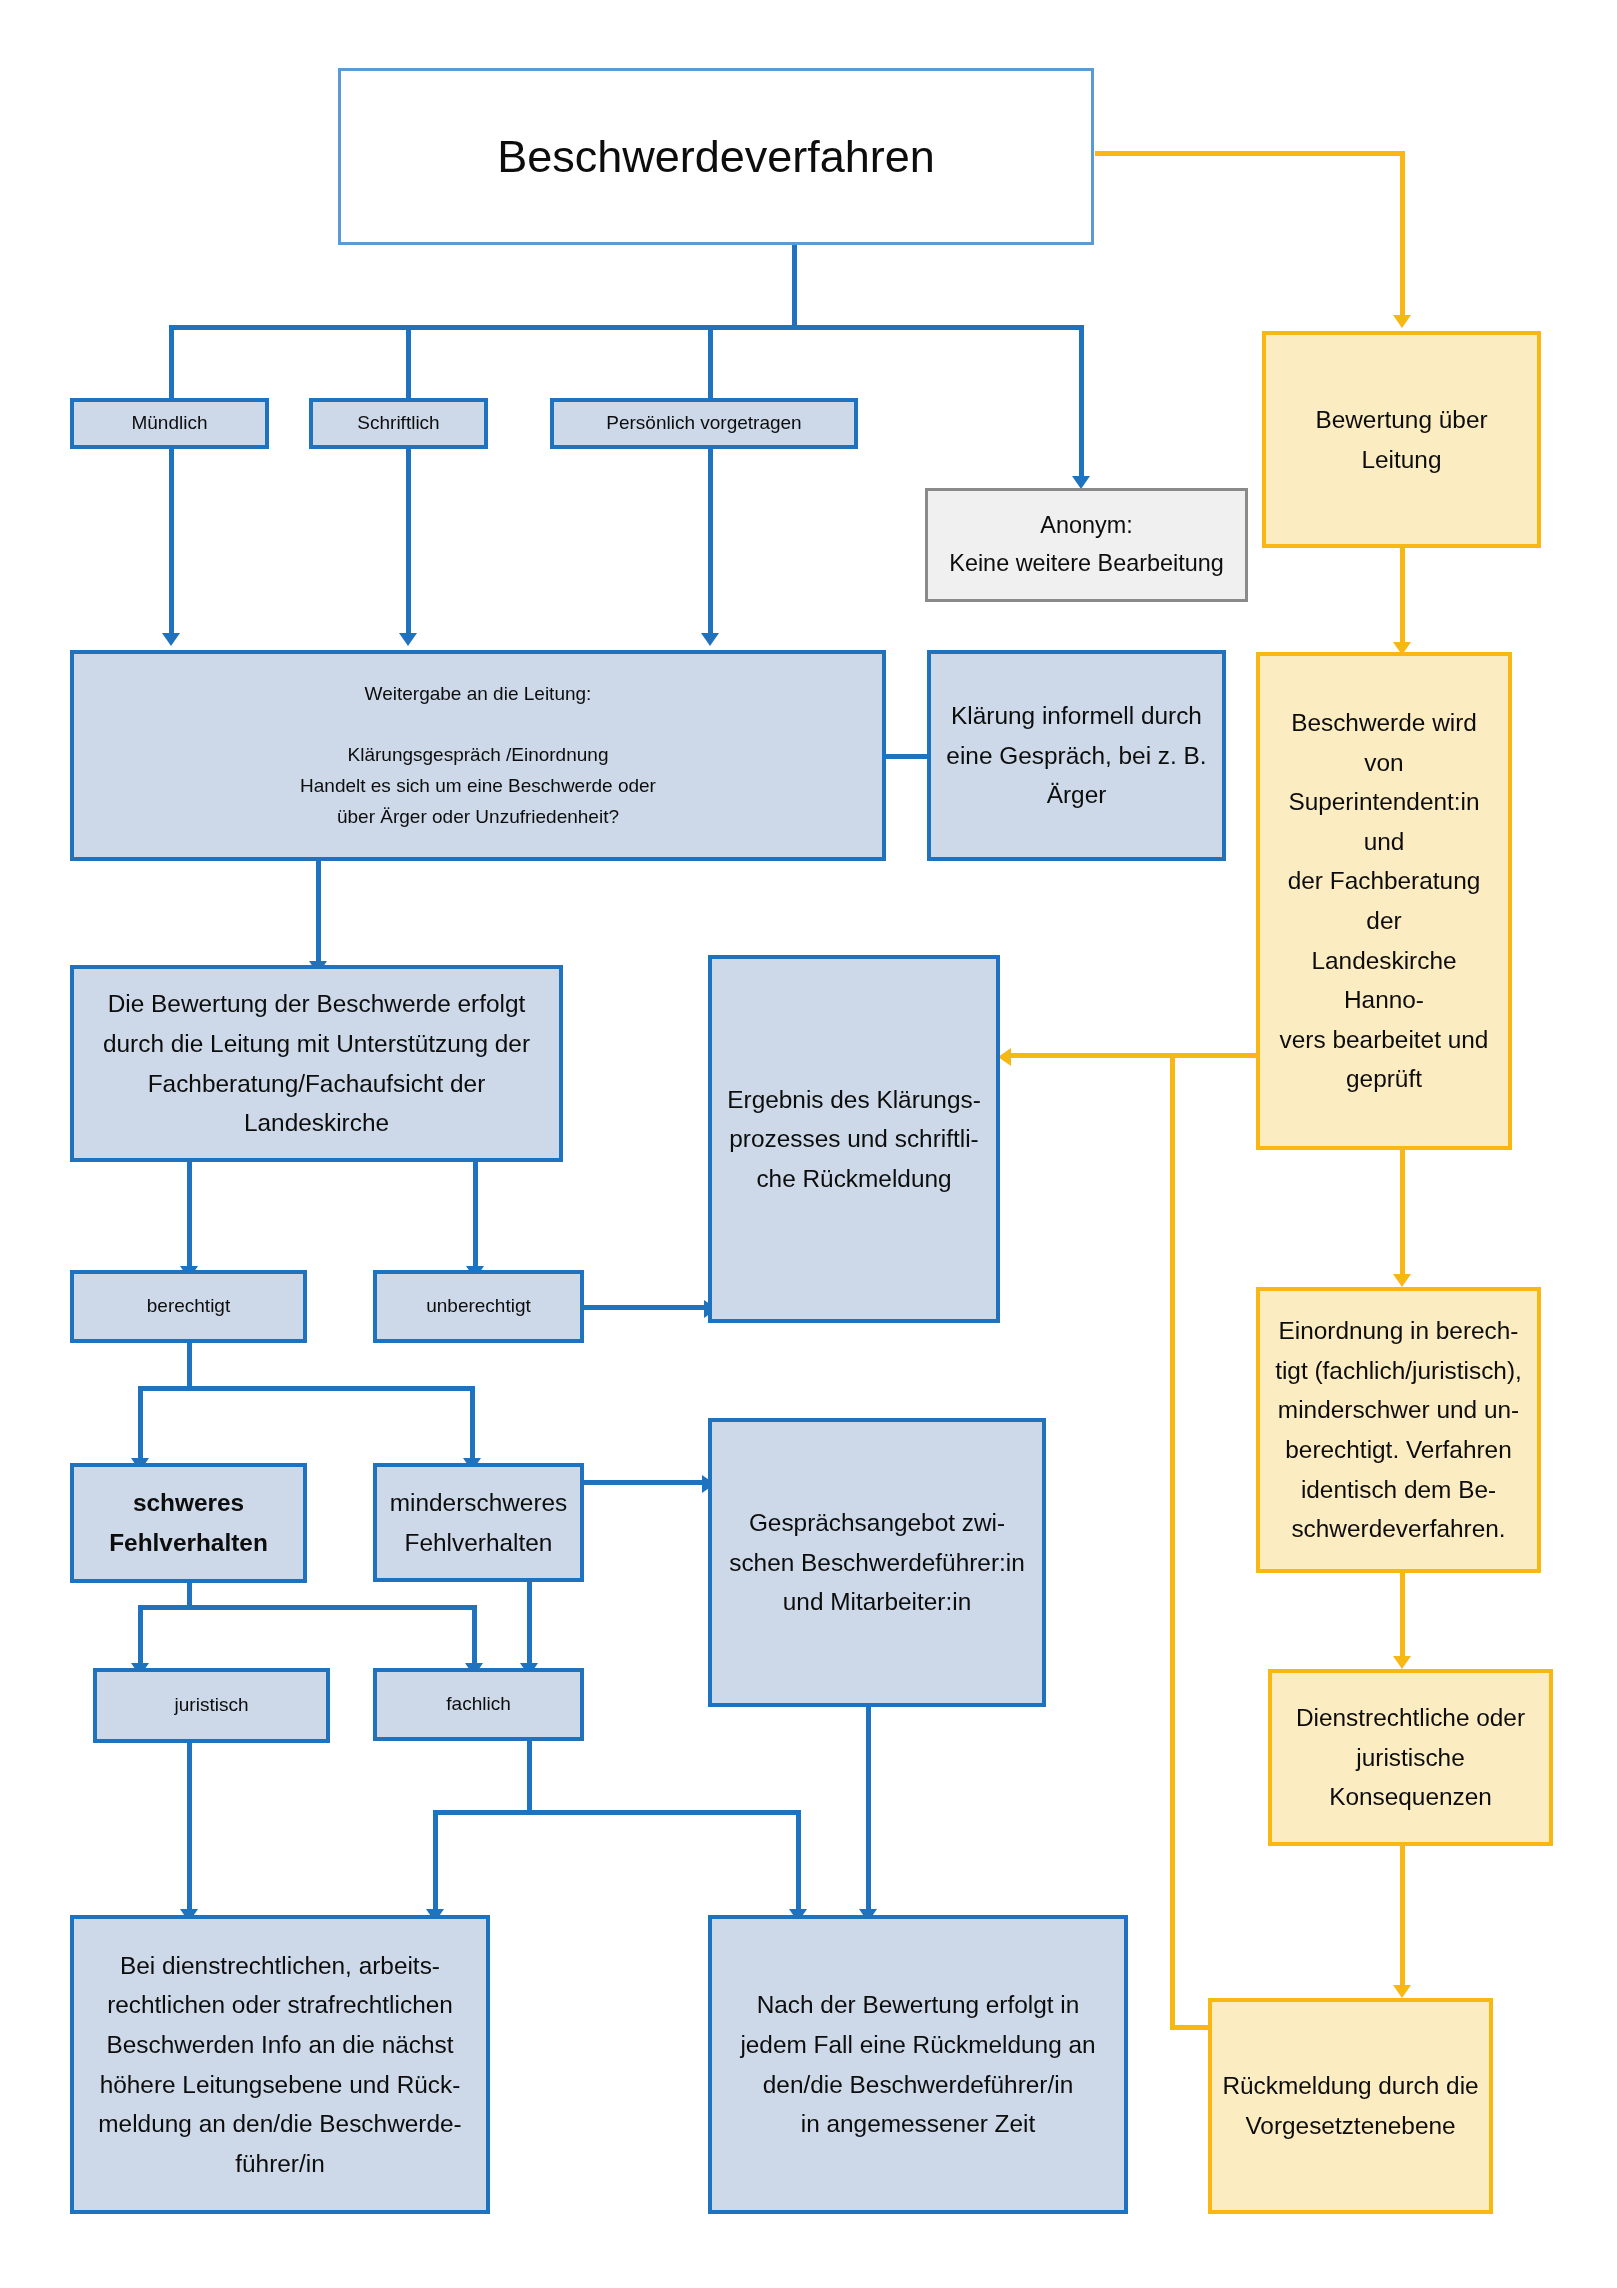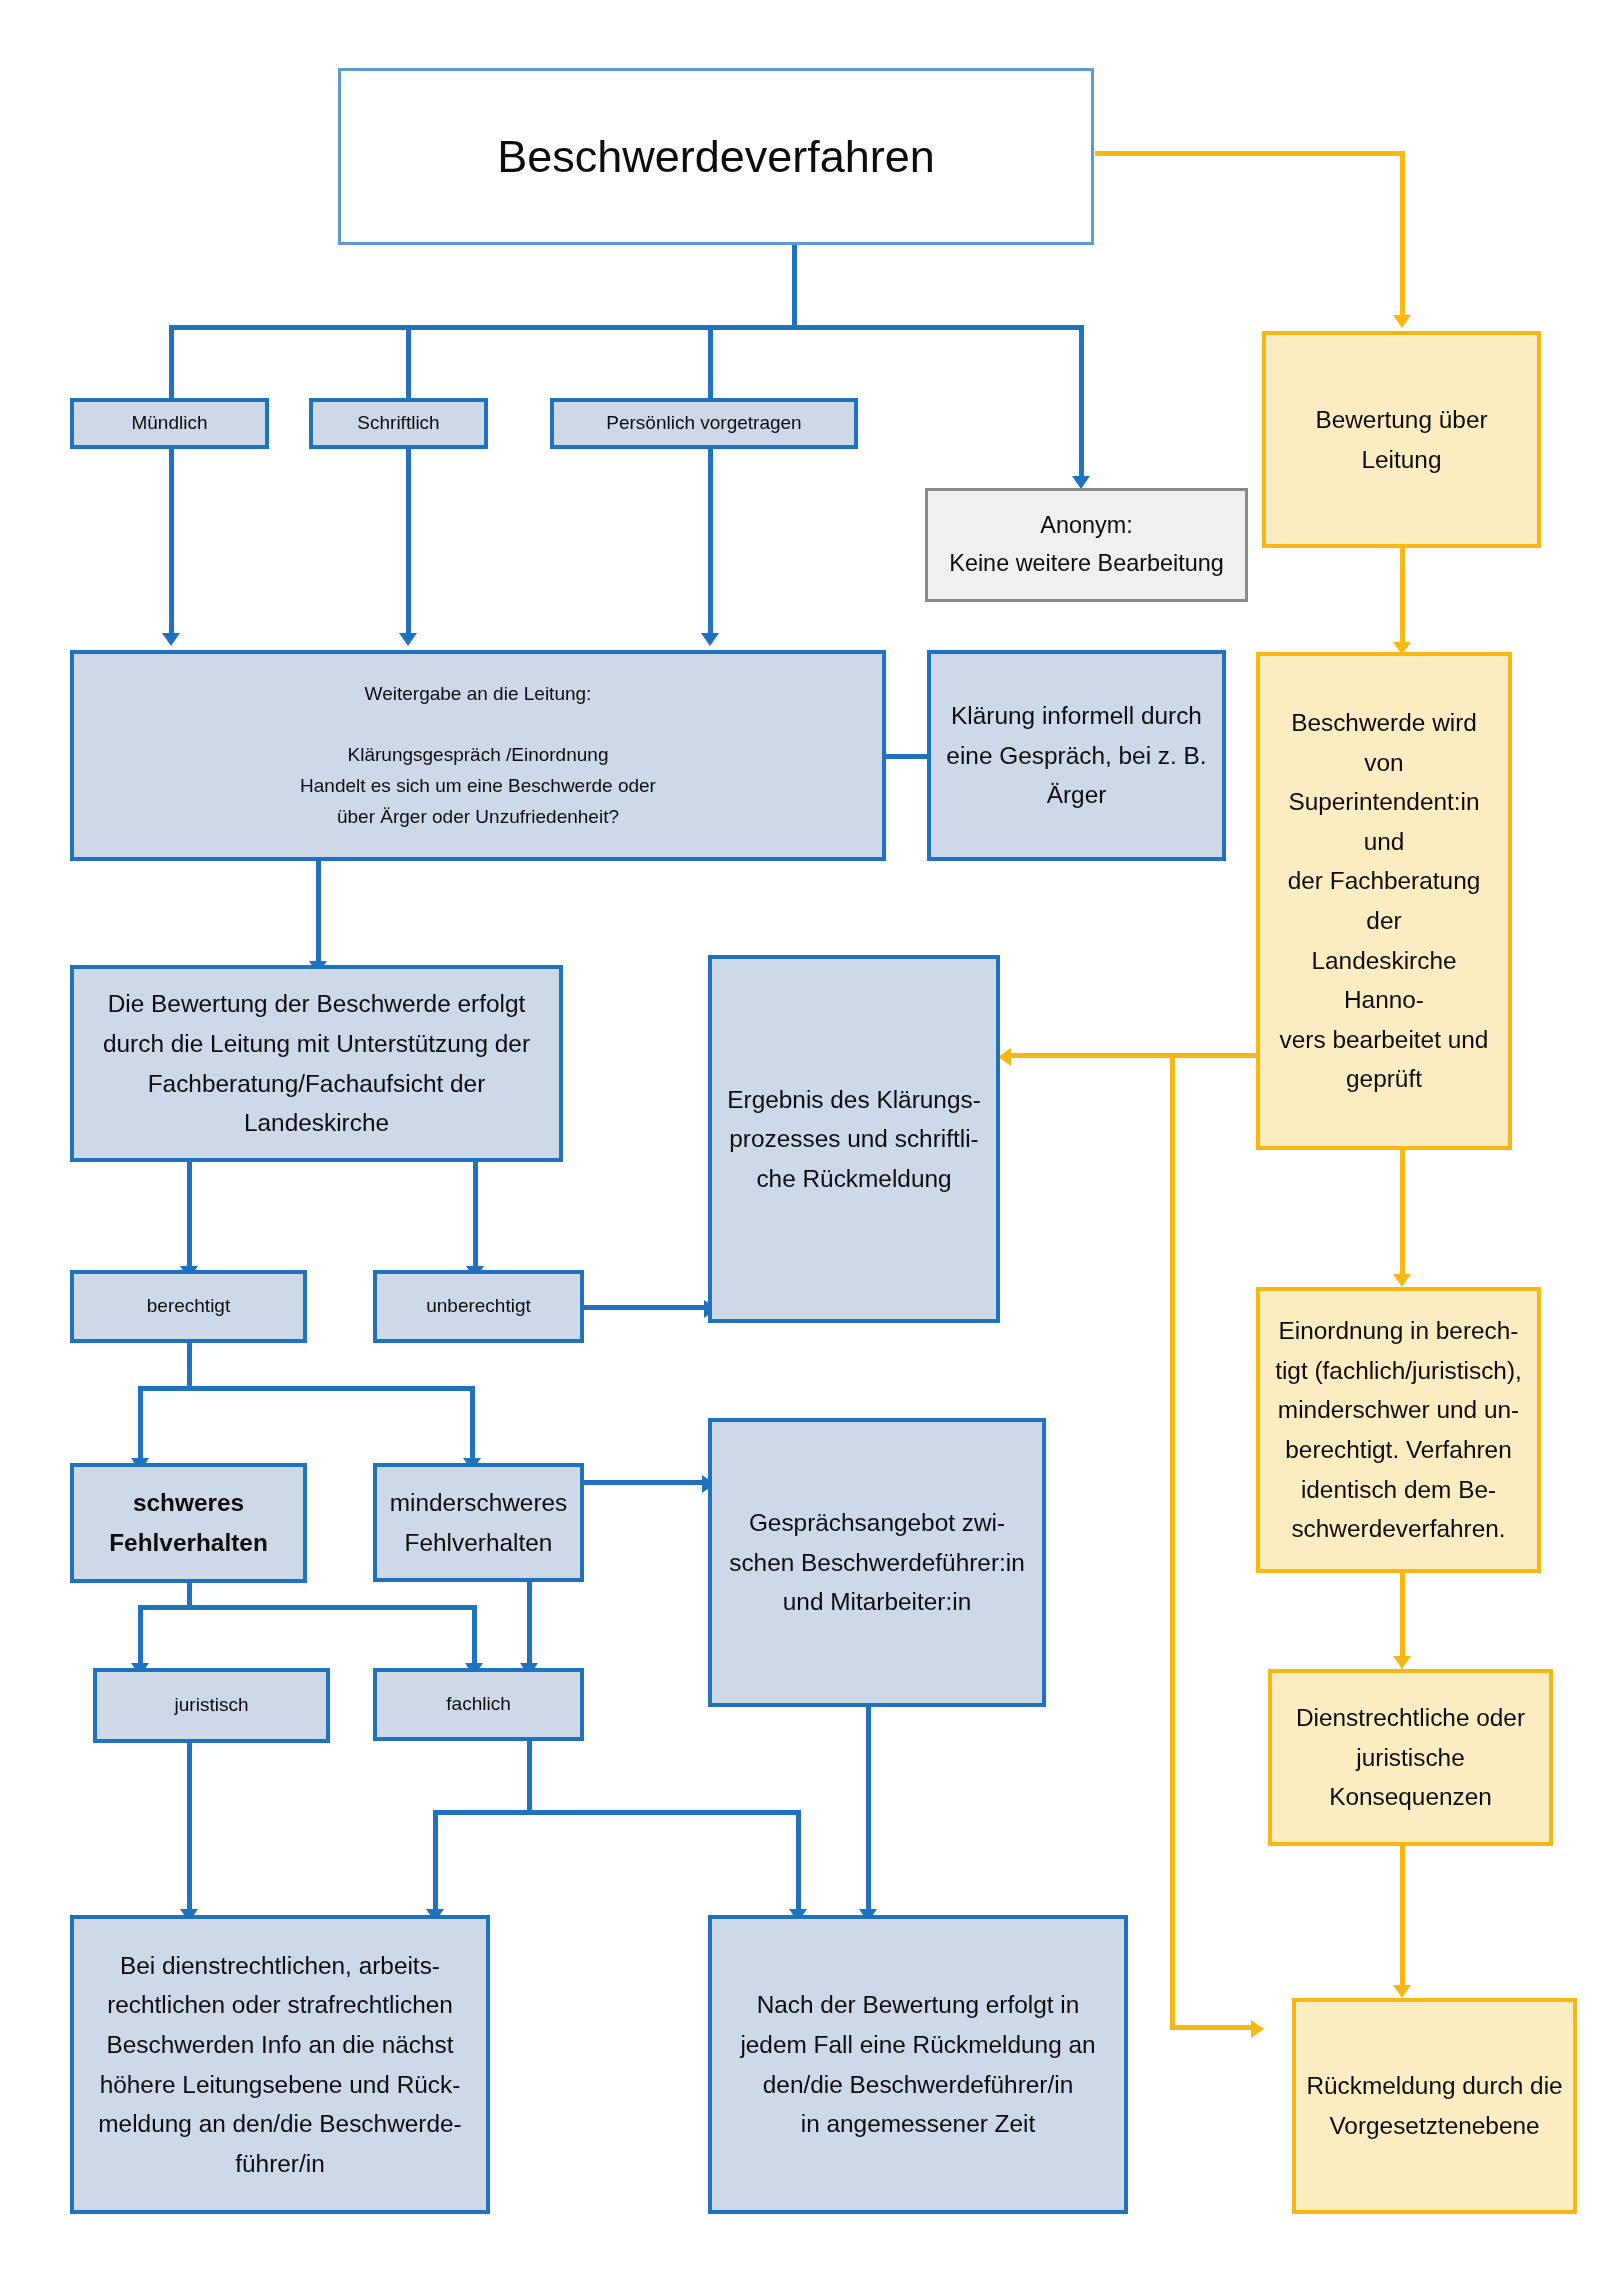--- a/index.html
+++ b/index.html
@@ -239,19 +239,19 @@
 identisch dem Be-
 schwerdeverfahren.</div>
   </div>
 
   <div class="node n-yellow fs24" style="left:1256px;top:1669px;width:285px;height:177px;margin-left:12px;">
     <div class="txt">Dienstrechtliche oder
 juristische
 Konsequenzen</div>
   </div>
 
-  <div class="node n-yellow fs24" style="left:1292px;top:1998px;width:285px;height:216px;">
+  <div class="node n-yellow fs24" style="left:1208px;top:1998px;width:285px;height:216px;">
     <div class="txt">Rückmeldung durch die
 Vorgesetztenebene</div>
   </div>
 
 </div>
 
 
 </body></html>

